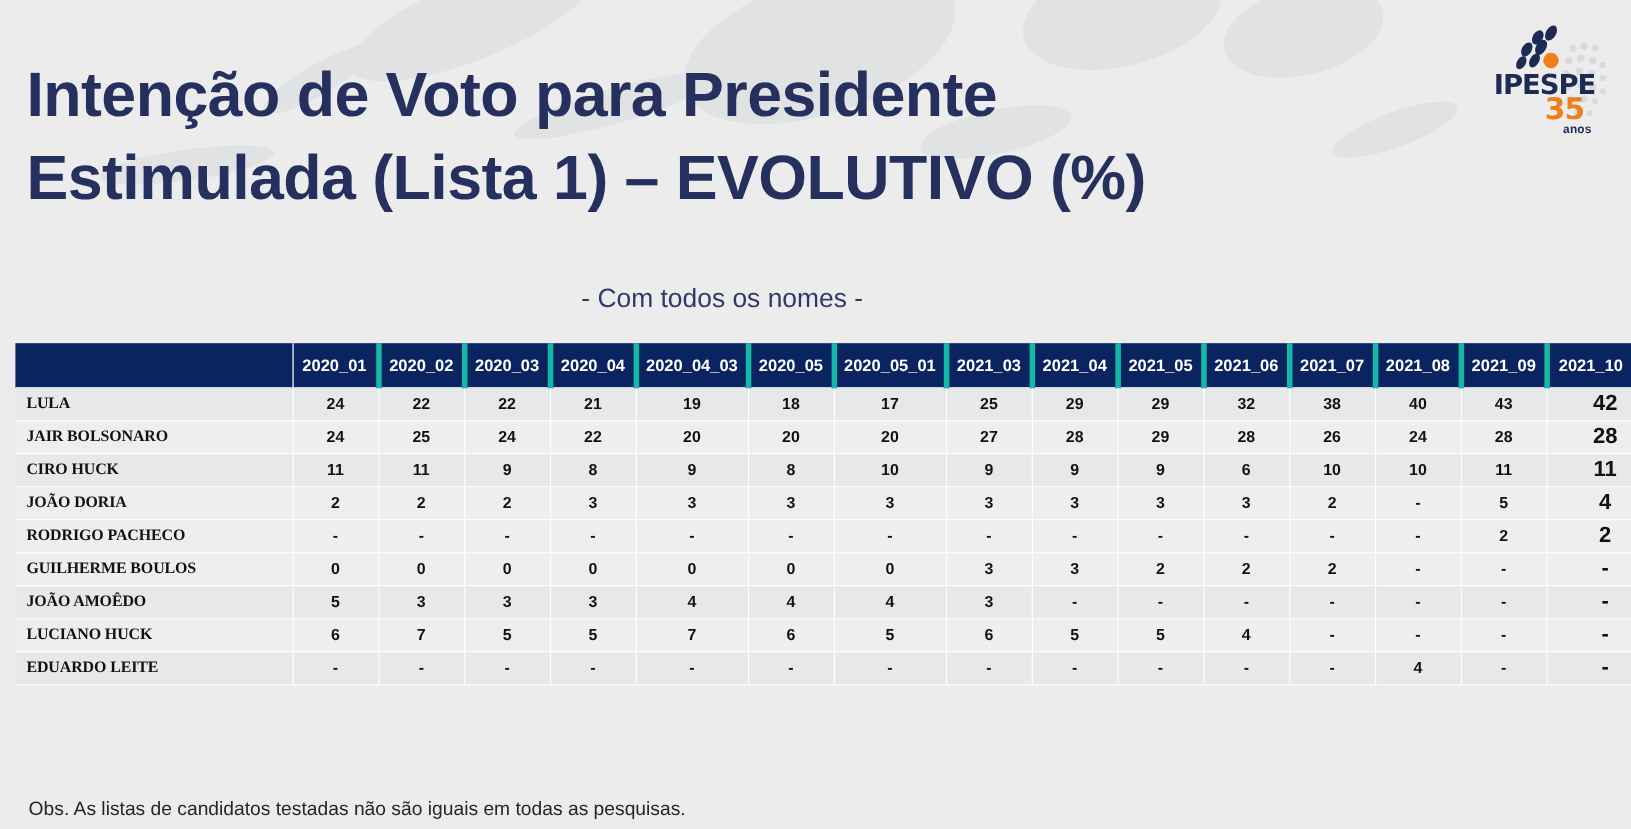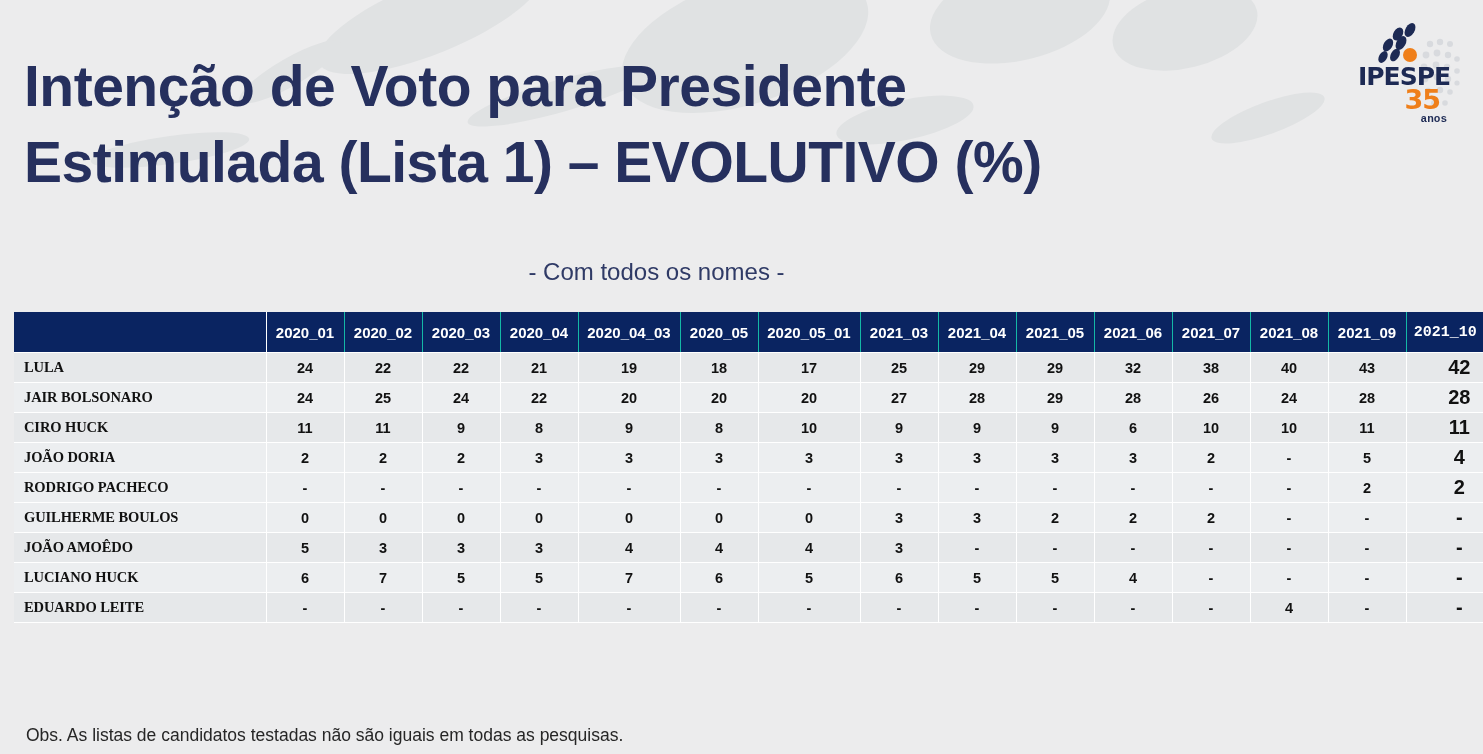--- a/index.html
+++ b/index.html
@@ -64,21 +64,21 @@
     border-collapse:collapse;
     width:1455px;
     table-layout:fixed;
   }
   table#poll-table thead th{
     background:#0a2461;
     color:#ffffff;
     font-size:15px;
     font-weight:bold;
     height:40px;
-    border-right:1px solid #14b8a6;
+    border-right:5px solid #14b8a6;
     border-bottom:1px solid #ffffff;
     text-align:center;
     padding:0;
     white-space:nowrap;
   }
   table#poll-table thead th.corner{
     border-right:1px solid #ffffff;
   }
   table#poll-table tbody td{
     height:29px;
@@ -101,21 +101,20 @@
     letter-spacing:-0.1px;
     white-space:nowrap;
     font-family:Liberation Serif, serif;
   }
   table#poll-table tbody td.lastcol{
     font-size:20px;
     padding-left:28px;
   }
   table#poll-table thead th.lastcol{
     border-right:none;
-    font-family:Liberation Mono, monospace;
   }
   table#poll-table tbody td.lastcol{
     border-right:none;
   }
   
   #footnote{
     position:absolute;left:26px;top:725px;
     color:#262626;font-size:17.5px;z-index:2;
   }
 </style>

